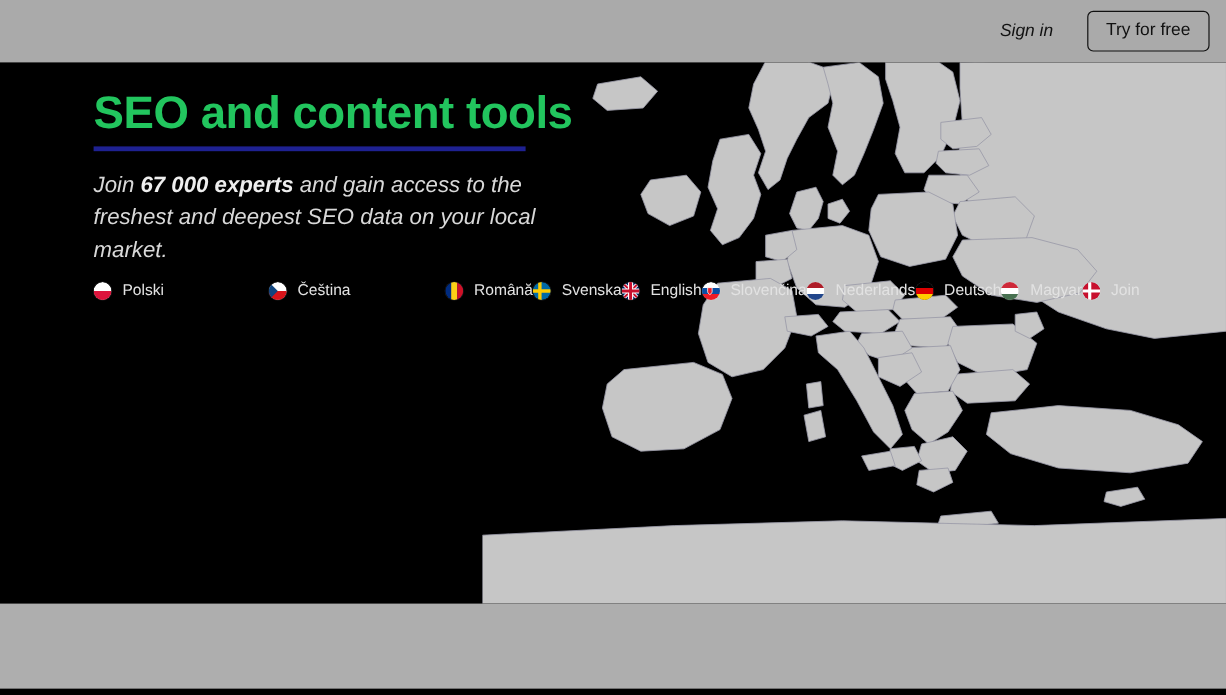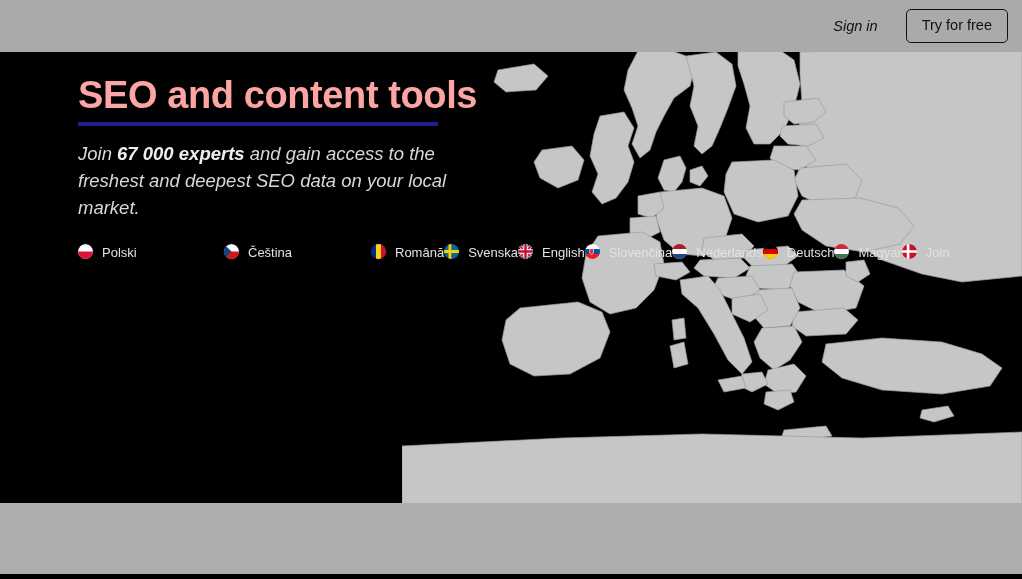--- a/index.html
+++ b/index.html
@@ -98,21 +98,21 @@
     width: 470px;
     z-index: 3;
   }
 
   .headline {
     margin: 0;
     padding-top: 22px;
     font-size: 38px;
     font-weight: 700;
     letter-spacing: -0.4px;
-    color: #fca5a5;
+    color: #22c55e;
     line-height: 1.12;
     display: inline-block;
   }
   .headline-rule {
     width: 360px;
     height: 4px;
     background: #1e2191;
     margin-top: 5px;
     margin-bottom: 14px;
   }
@@ -137,21 +137,21 @@
   .lang-grid {
     margin-top: 14px;
     display: grid;
     grid-template-columns: 146px 147px auto;
     grid-auto-rows: 24px;
     grid-auto-flow: column;
     align-content: start;
   }
   .lang-item {
     display: flex;
-    align-items: flex-end;
+    align-items: flex-start;
     gap: 9px;
     cursor: pointer;
     height: 24px;
   }
   .lang-name {
     font-size: 13px;
     color: #e2e2e2;
     line-height: 1;
     white-space: nowrap;
   }

